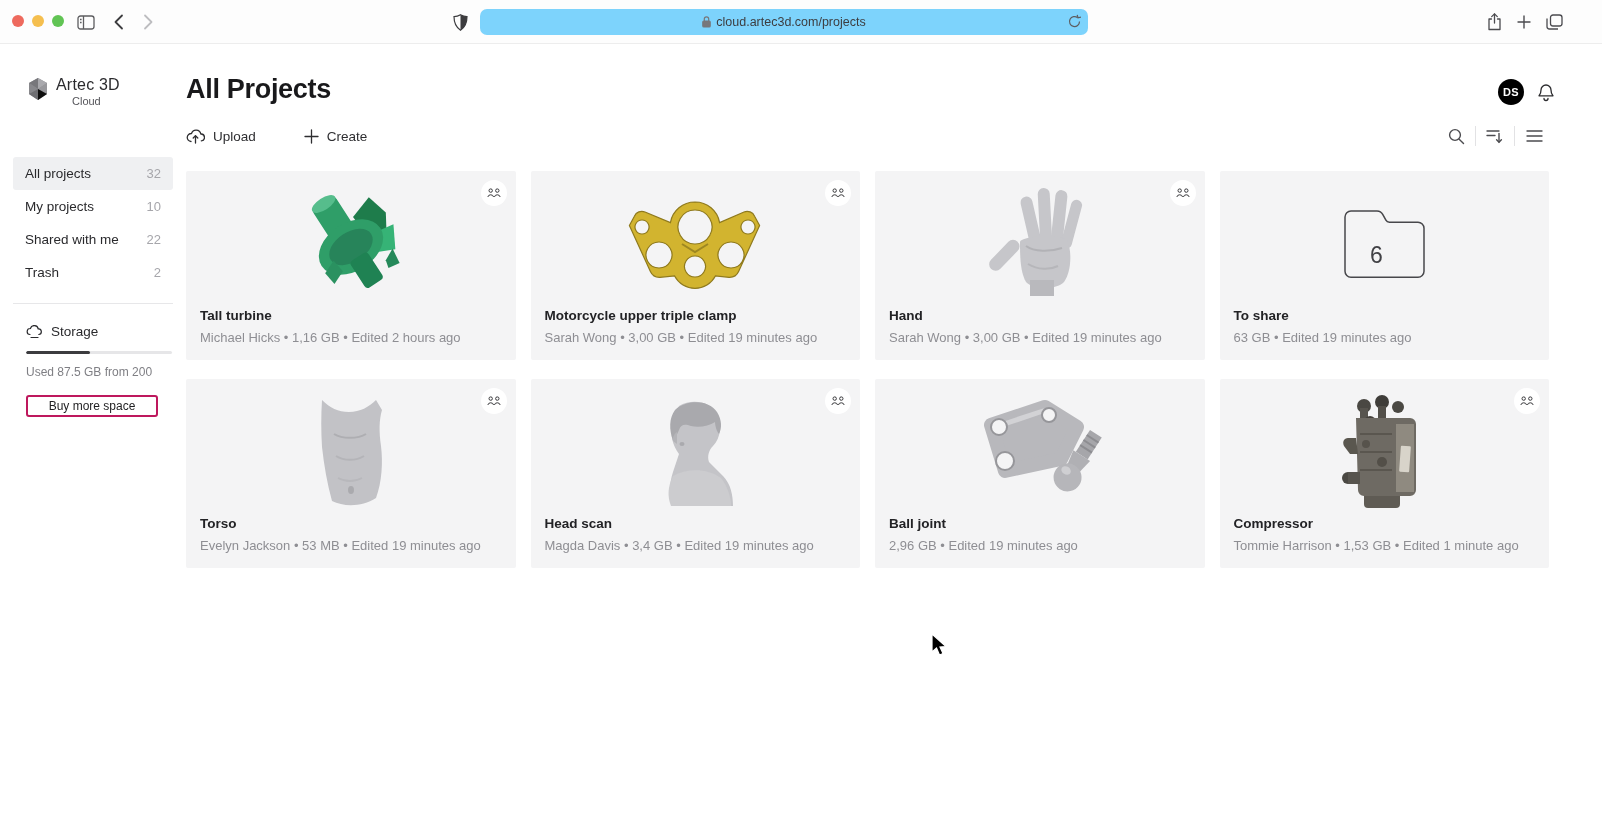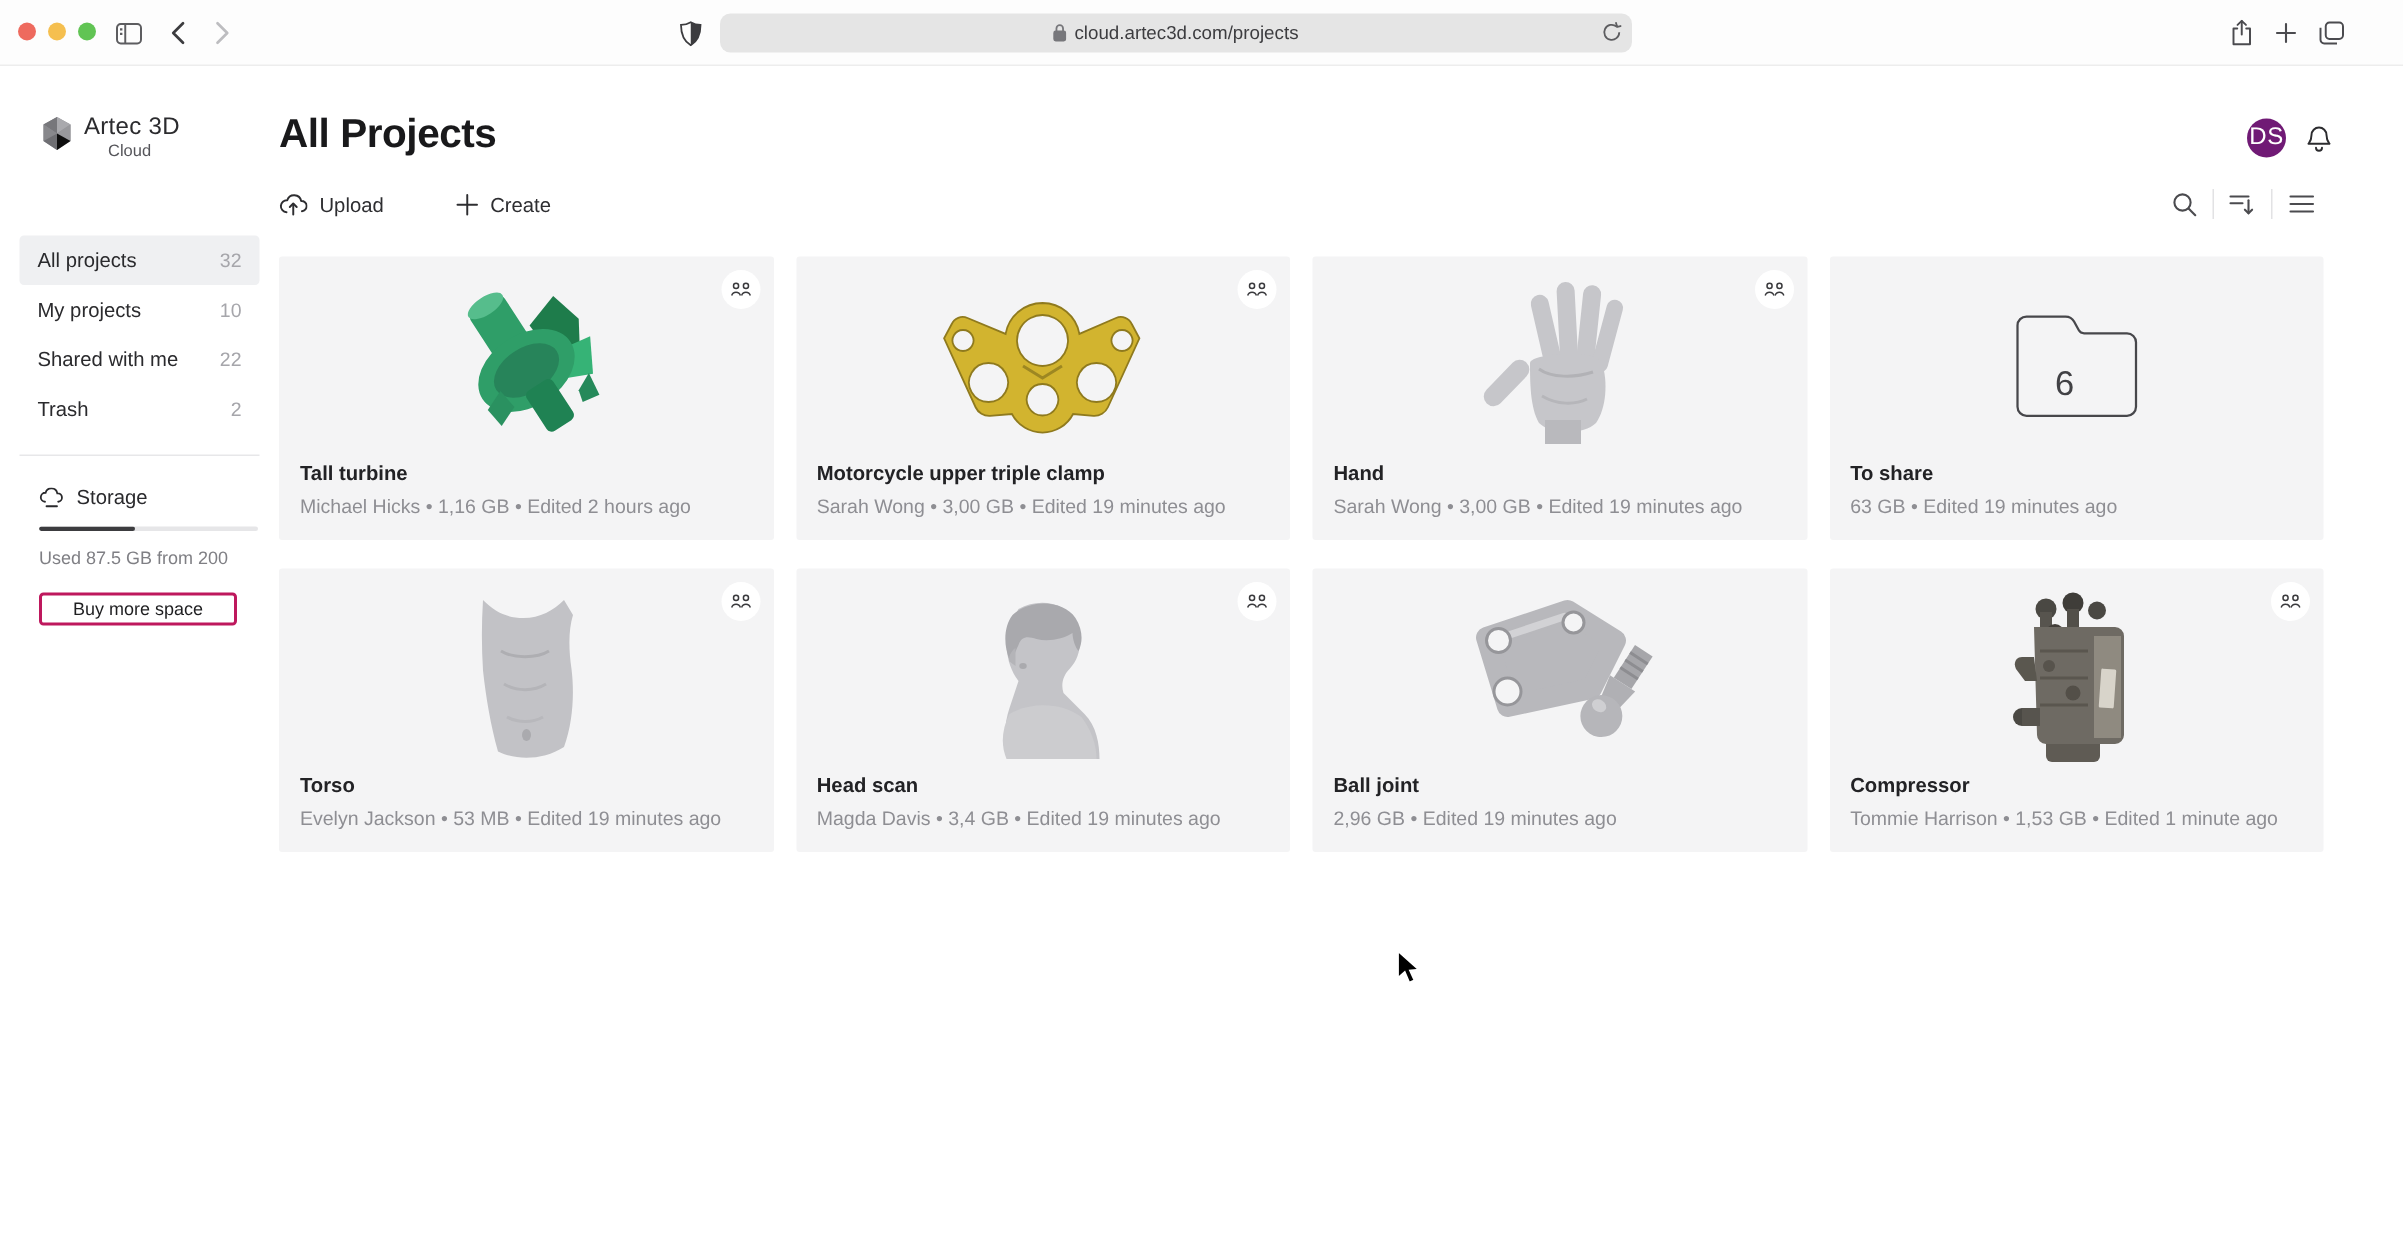--- a/index.html
+++ b/index.html
@@ -6,21 +6,21 @@
   html,body { width:1602px; height:832px; background:#fff; overflow:hidden;
     font-family:"Liberation Sans","DejaVu Sans",sans-serif; color:#1f1f21; }
 
   
   .chrome { position:relative; height:44px; background:#fdfdfd; border-bottom:1px solid #ededed; }
   .traffic { position:absolute; top:15px; left:12px; display:flex; gap:8px; }
   .light { width:12px; height:12px; border-radius:50%; }
   .light.red{ background:#ee6a5e; } .light.yellow{ background:#f5bf4f; } .light.green{ background:#61c454; }
   .chrome-btn { position:absolute; top:10px; width:24px; height:24px; display:flex; align-items:center; justify-content:center; color:#5d5d60; }
   .chrome-btn svg{ display:block; }
-  .urlbar { position:absolute; top:9px; left:480px; width:608px; height:26px; background:#e5e5e5;
+  .urlbar { position:absolute; top:9px; left:480px; width:608px; height:26px; background:#7dd3fc;
     border-radius:7px; display:flex; align-items:center; justify-content:center; }
   .url-text { font-size:12.5px; color:#3d3d40; display:flex; align-items:center; gap:5px; }
   .reload { position:absolute; right:7px; top:5px; color:#5d5d60; }
 
   
   .app { display:flex; height:787px; background:#fff; }
 
   
   .sidebar { width:186px; flex:0 0 186px; position:relative; }
   .logo { display:flex; align-items:flex-start; gap:6px; margin:32px 0 0 26px; }
@@ -39,22 +39,22 @@
   .progress-fill { height:100%; background:#3c3c3f; border-radius:2px; }
   .storage-used { margin-top:11px; font-size:12px; color:#7f7f84; }
   .buy-btn { margin-top:16px; width:132px; height:22px; background:#fff; border:2px solid #be185d;
     border-radius:3px; font-size:12px; color:#1f1f21; display:flex; align-items:center; justify-content:center; cursor:pointer;
     font-family:inherit; }
 
   
   .main { flex:1; position:relative; }
   .page-title { margin-top:30px; font-size:27px; font-weight:600; color:#19191b; letter-spacing:-.3px; }
   .header-right { position:absolute; top:35px; right:47px; display:flex; align-items:center; gap:13px; }
-  .avatar { width:26px; height:26px; border-radius:50%; background:#701a75; color:#fff;
-    font-size:16px; font-weight:400; display:flex; align-items:center; justify-content:center; letter-spacing:.3px; }
+  .avatar { width:26px; height:26px; border-radius:50%; background:#000000; color:#fff;
+    font-size:11px; font-weight:700; display:flex; align-items:center; justify-content:center; letter-spacing:.3px; }
   .bell { color:#2c2c2f; display:flex; }
 
   .toolbar { margin-top:21px; width:1363px; display:flex; align-items:center; justify-content:space-between; }
   .toolbar-left { display:flex; align-items:center; gap:48px; }
   .tool-btn { display:flex; align-items:center; gap:8px; font-size:13.5px; color:#2e2e31; cursor:pointer; }
   .toolbar-right { display:flex; align-items:center; }
   .icon-btn { display:flex; align-items:center; justify-content:center; width:30px; color:#4b4b4f; cursor:pointer; }
   .vdivider { width:1px; height:20px; background:#e2e2e4; margin:0 4px; }
 
   

